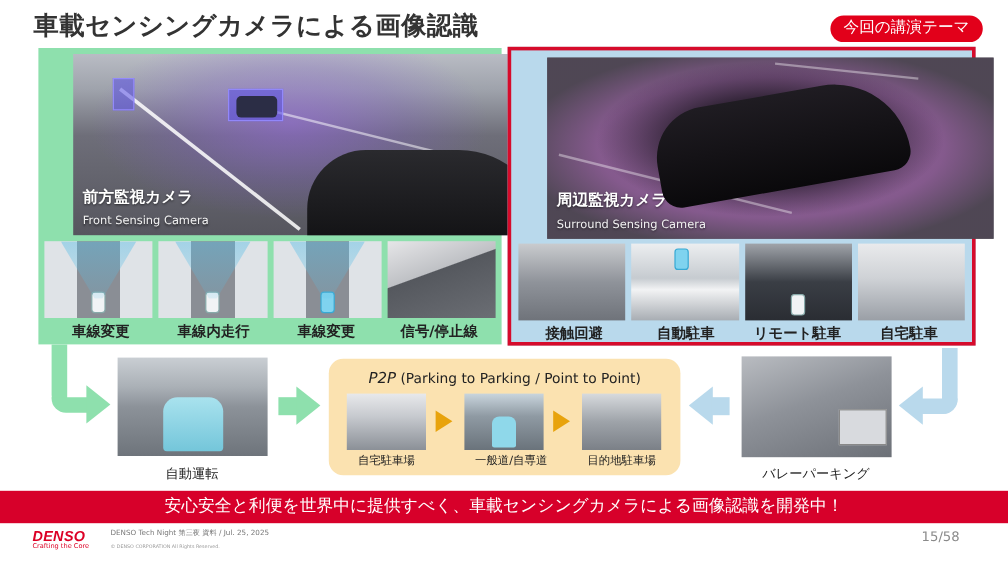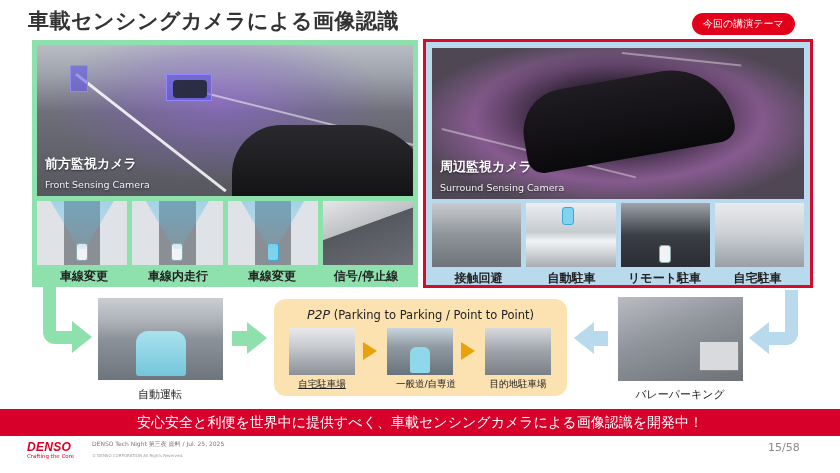--- a/index.html
+++ b/index.html
@@ -1,28 +1,28 @@
 <!DOCTYPE html>
 <html><head>
 <meta charset="utf-8">
 <style>
   * { box-sizing: border-box; margin: 0; padding: 0; }
   html, body { width: 840px; height: 473px; overflow: hidden; background: #ffffff; }
   body { position: relative; font-family: "DejaVu Sans", "Liberation Sans", sans-serif; color: #222; }
 
   .title { position: absolute; left: 28px; top: 7px; font-size: 21px; font-weight: bold; color: #333; letter-spacing: 0.5px; }
   .theme-badge { position: absolute; left: 692px; top: 13px; height: 22px; padding: 0 11px; border-radius: 11px;
-    background: #e2001a; color: #fff; font-size: 10px; line-height: 22px; }
+    background: #e2001a; color: #fff; font-size: 13px; line-height: 22px; }
 
   
   .panel-front { position: absolute; left: 32px; top: 40px; width: 386px; height: 247px; background: #8ee0ad; }
   
   .panel-surround { position: absolute; left: 423px; top: 39px; width: 390px; height: 249px; border: 3px solid #d60b2b; background: #b9d9ec; }
 
-  .hero { position: absolute; overflow: hidden; }
+  .hero { position: absolute; overflow: hidden; margin-left: 24px; }
   .panel-front .hero { left: 5px; top: 5px; width: 376px; height: 151px;
     background:
       radial-gradient(ellipse at 48% 38%, rgba(150,100,230,0.55) 0%, rgba(130,90,210,0.25) 35%, rgba(0,0,0,0) 60%),
       linear-gradient(180deg, #b9bcc4 0%, #9ea2ab 20%, #6e6e79 45%, #56565e 100%); }
   .panel-surround .hero { left: 6px; top: 6px; width: 372px; height: 151px;
     background:
       radial-gradient(ellipse at 50% 45%, rgba(20,20,25,0.95) 0%, rgba(40,30,45,0.85) 30%, rgba(0,0,0,0) 55%),
       radial-gradient(ellipse at 50% 50%, rgba(190,120,200,0.8) 0%, rgba(170,100,180,0.6) 55%, rgba(80,70,85,0.8) 80%),
       #4b4a51; }
 
@@ -164,21 +164,21 @@
 
 <div class="p2p">
   <div class="p2p-title">
     <span class="em">P2P</span><span> (Parking to Parking / Point to Point)</span>
   </div>
   <div class="p2p-step s1"></div>
   <div class="p2p-arrow" style="left:89px;"></div>
   <div class="p2p-step s2"></div>
   <div class="p2p-arrow" style="left:187px;"></div>
   <div class="p2p-step s3"></div>
-  <div class="p2p-label" style="left:8px;text-decoration:underline;">自宅駐車場</div>
+  <div class="p2p-label" style="left:8px;">自宅駐車場</div>
   <div class="p2p-label" style="left:112px;">一般道/自専道</div>
   <div class="p2p-label" style="left:204px;font-family:Liberation Serif, serif;">目的地駐車場</div>
 </div>
 
 <div class="tri-left-blue" style="left:574px;top:322px;"></div>
 <div class="arrow-blue" style="left:593px;top:331px;width:15px;height:15px;"></div>
 
 <div class="scene scene-valet"></div>
 <div class="flow-label" style="left:630px;top:387px;width:100px;">バレーパーキング</div>
 

